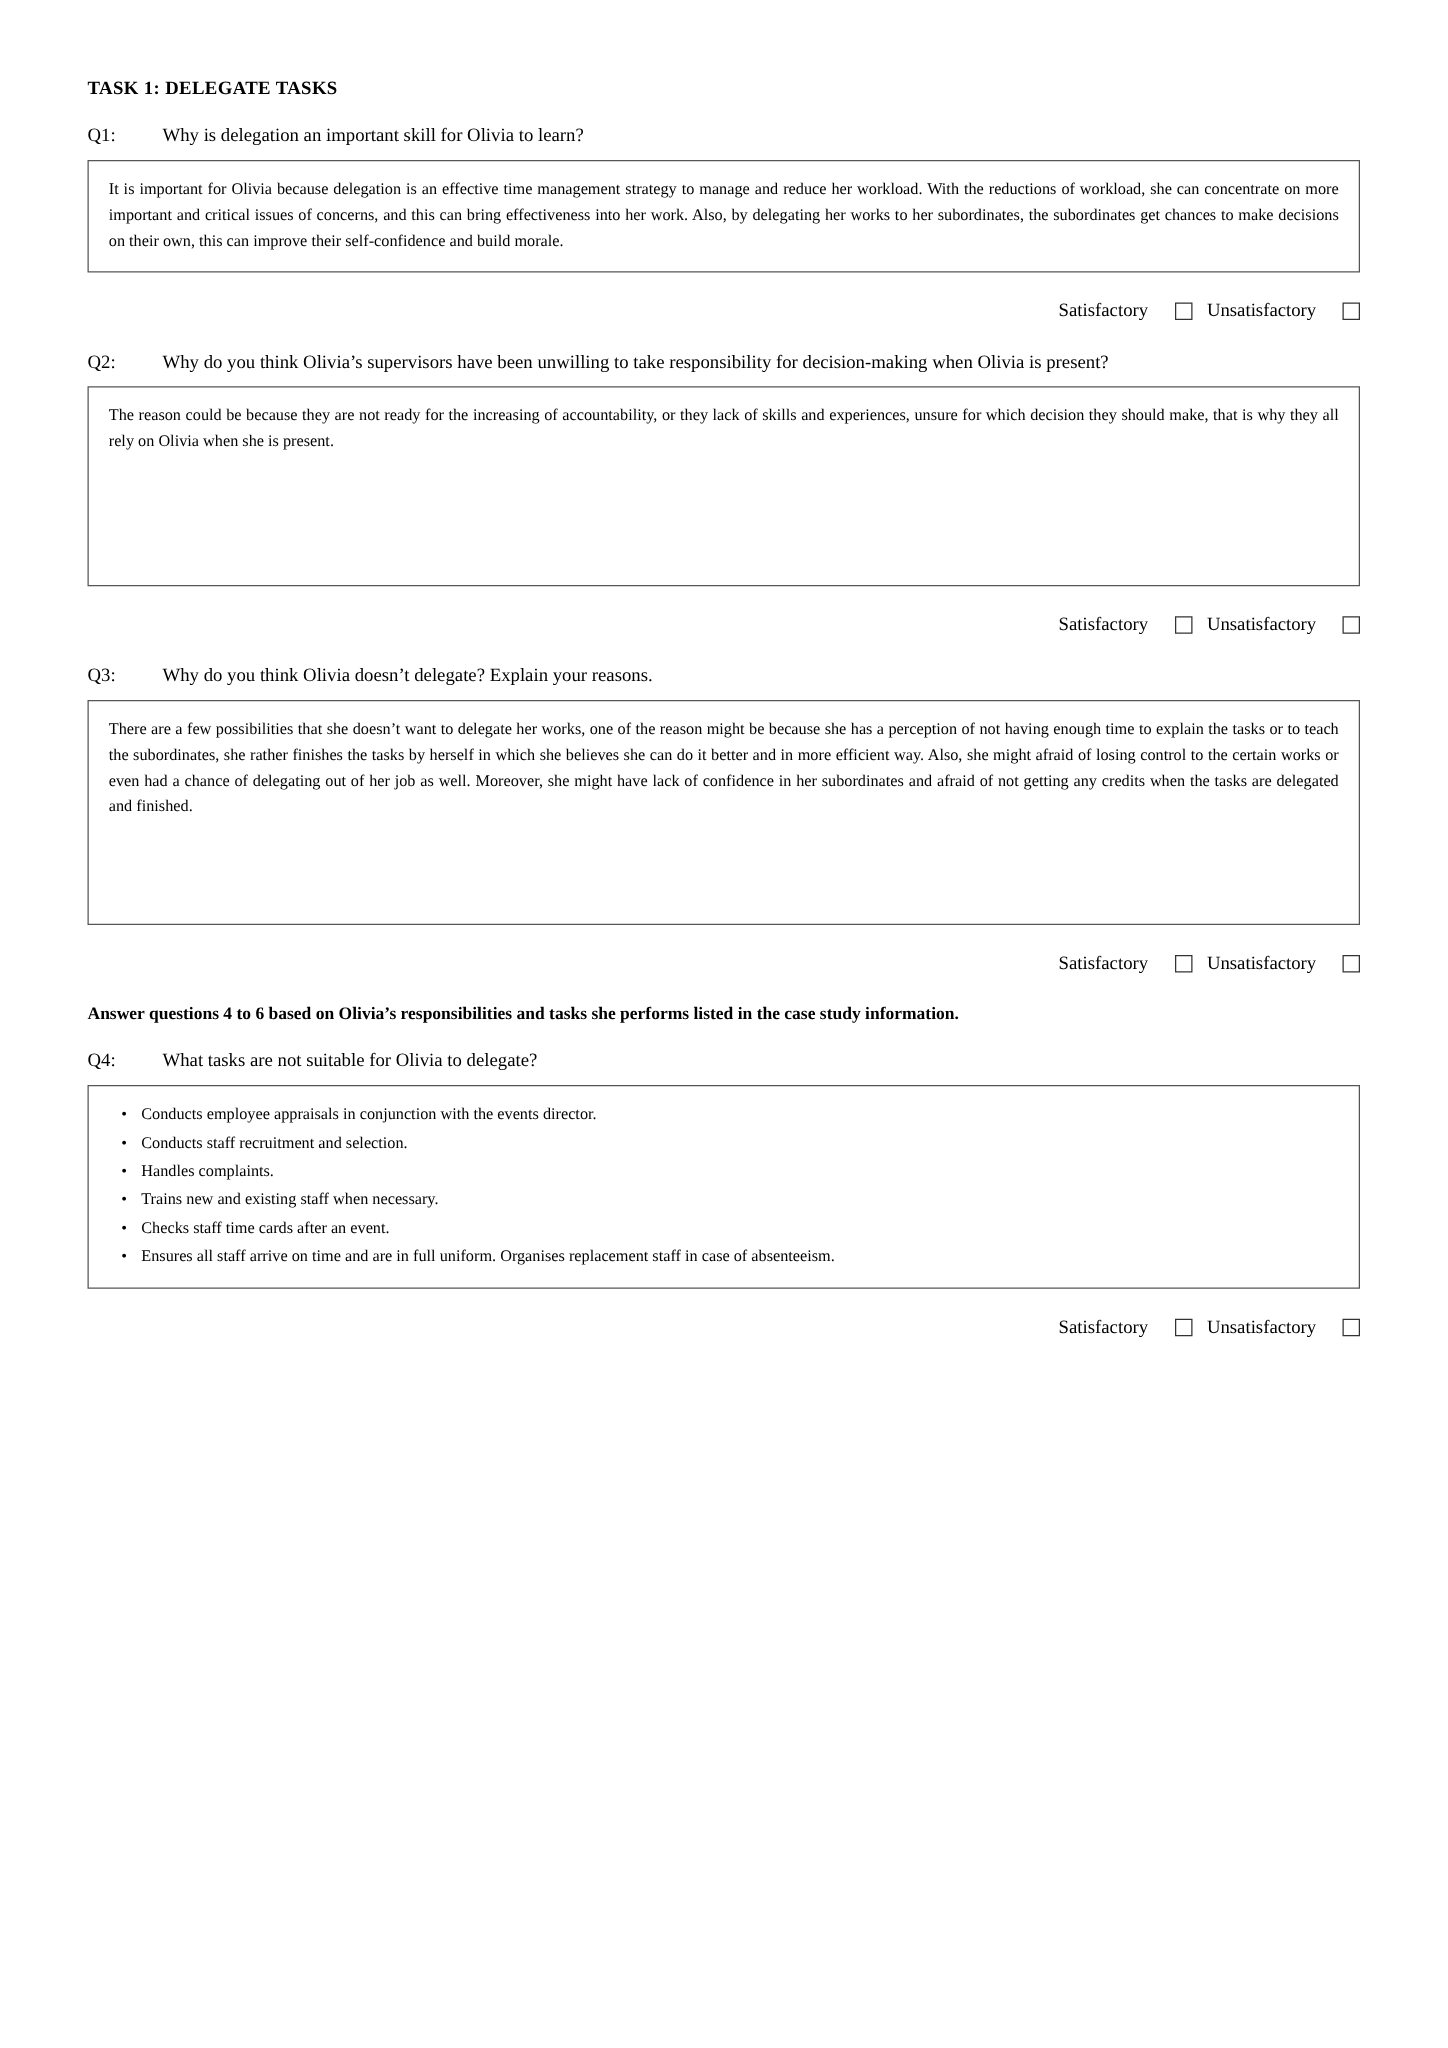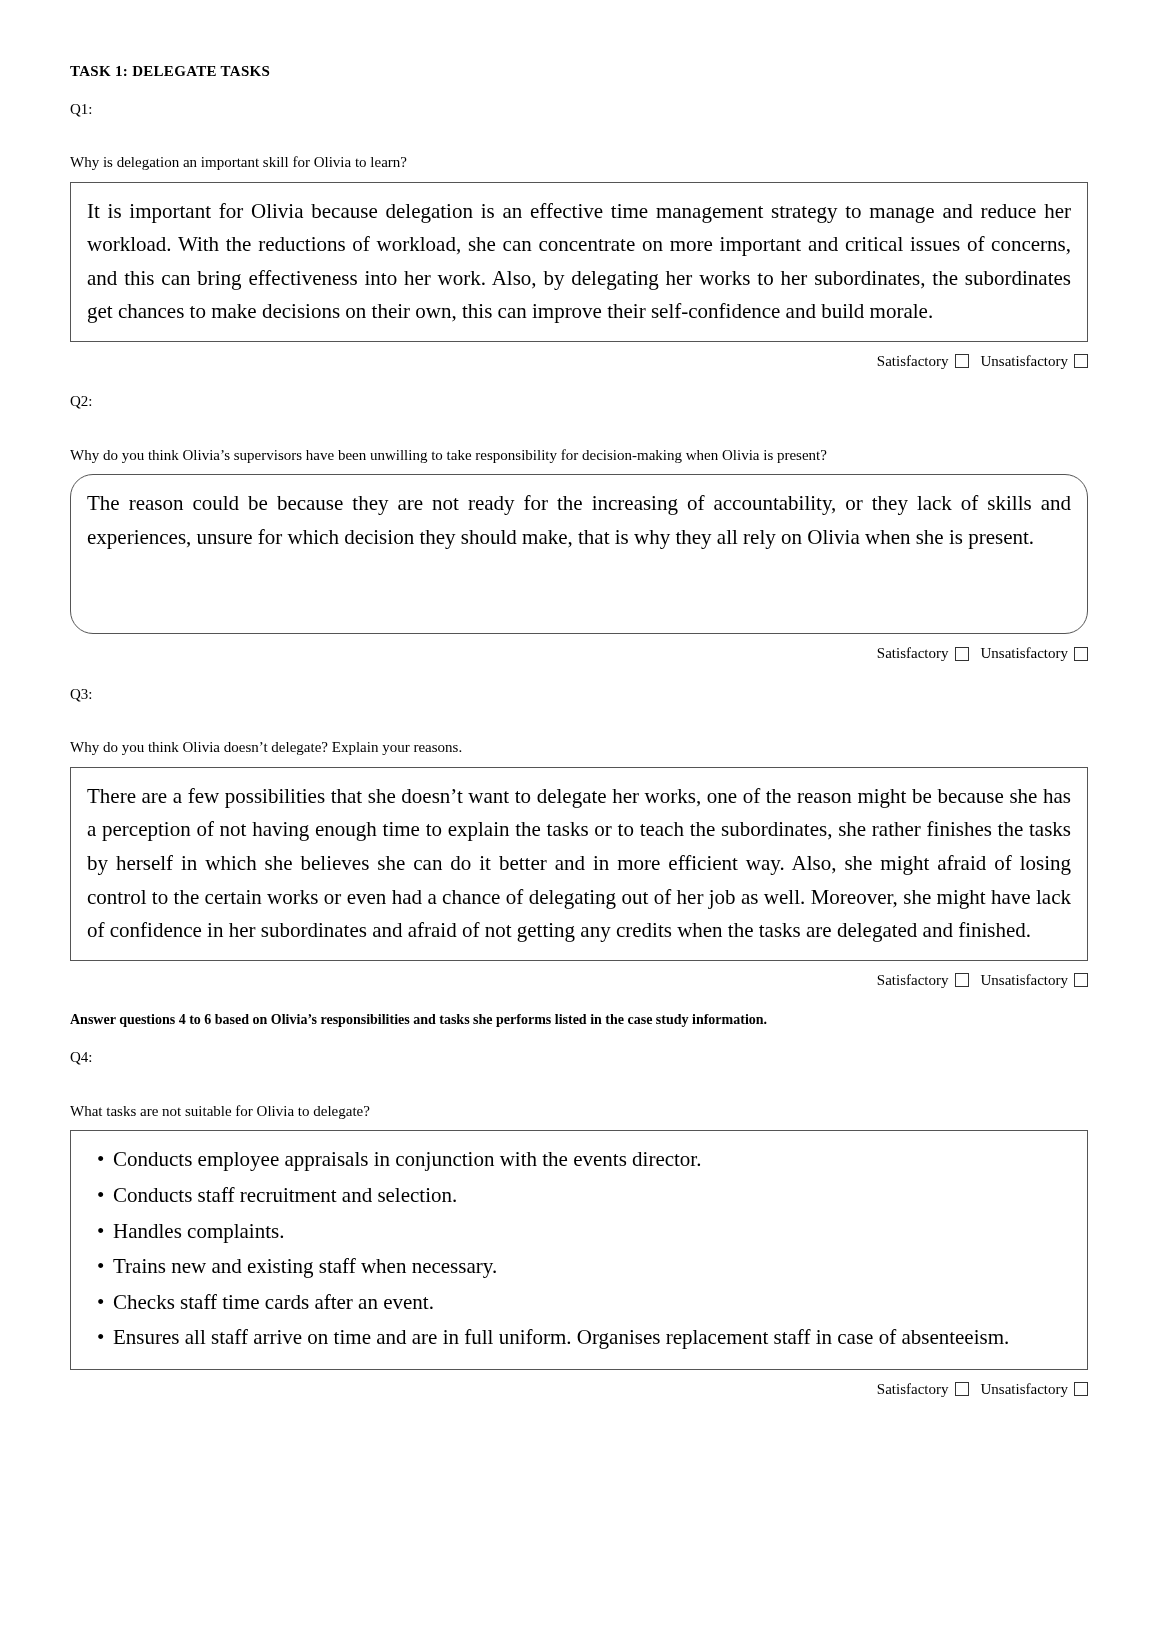--- a/index.html
+++ b/index.html
@@ -25,42 +25,41 @@
       margin-bottom: 15px;
       letter-spacing: 0.02em;
     }
 
     .question-block {
       margin-bottom: 18px;
     }
 
     .question-label {
       display: flex;
-      gap: 31px;
+      gap: 20px;
       margin-bottom: 8px;
       font-size: 15px;
       align-items: flex-start;
-      flex-direction: column;
     }
 
     .q-num {
       min-width: 40px;
       font-weight: normal;
     }
 
     .q-text {
       flex: 1;
     }
 
     .answer-box {
       border: 1px solid #555;
       padding: 12px 16px;
       min-height: 90px;
-      margin-bottom: 8px;
-      font-size: 21px;
+      margin-bottom: 20px;
+      font-size: 13px;
       line-height: 1.6;
       text-align: justify;
     }
 
     .answer-box ul {
       list-style: none;
       padding-left: 10px;
     }
 
     .answer-box ul li {
@@ -80,21 +79,21 @@
       justify-content: flex-end;
       align-items: center;
       gap: 12px;
       margin-bottom: 14px;
       font-size: 15px;
     }
 
     .rating-item {
       display: flex;
       align-items: center;
-      gap: 6px;
+      gap: 21px;
     }
 
     .checkbox {
       width: 14px;
       height: 14px;
       border: 1.5px solid #333;
       display: inline-block;
       vertical-align: middle;
     }
 
@@ -104,21 +103,20 @@
       margin-bottom: 16px;
       line-height: 1.5;
     }
 
     .tall-answer {
       min-height: 180px;
     }
 
     .very-tall-answer {
       min-height: 160px;
-      border-radius: 23px;
     }
 
     .medium-answer {
       min-height: 150px;
     }
   </style>
 </head>
 <body>
 
 <div class="task-title">TASK 1: DELEGATE TASKS</div>

